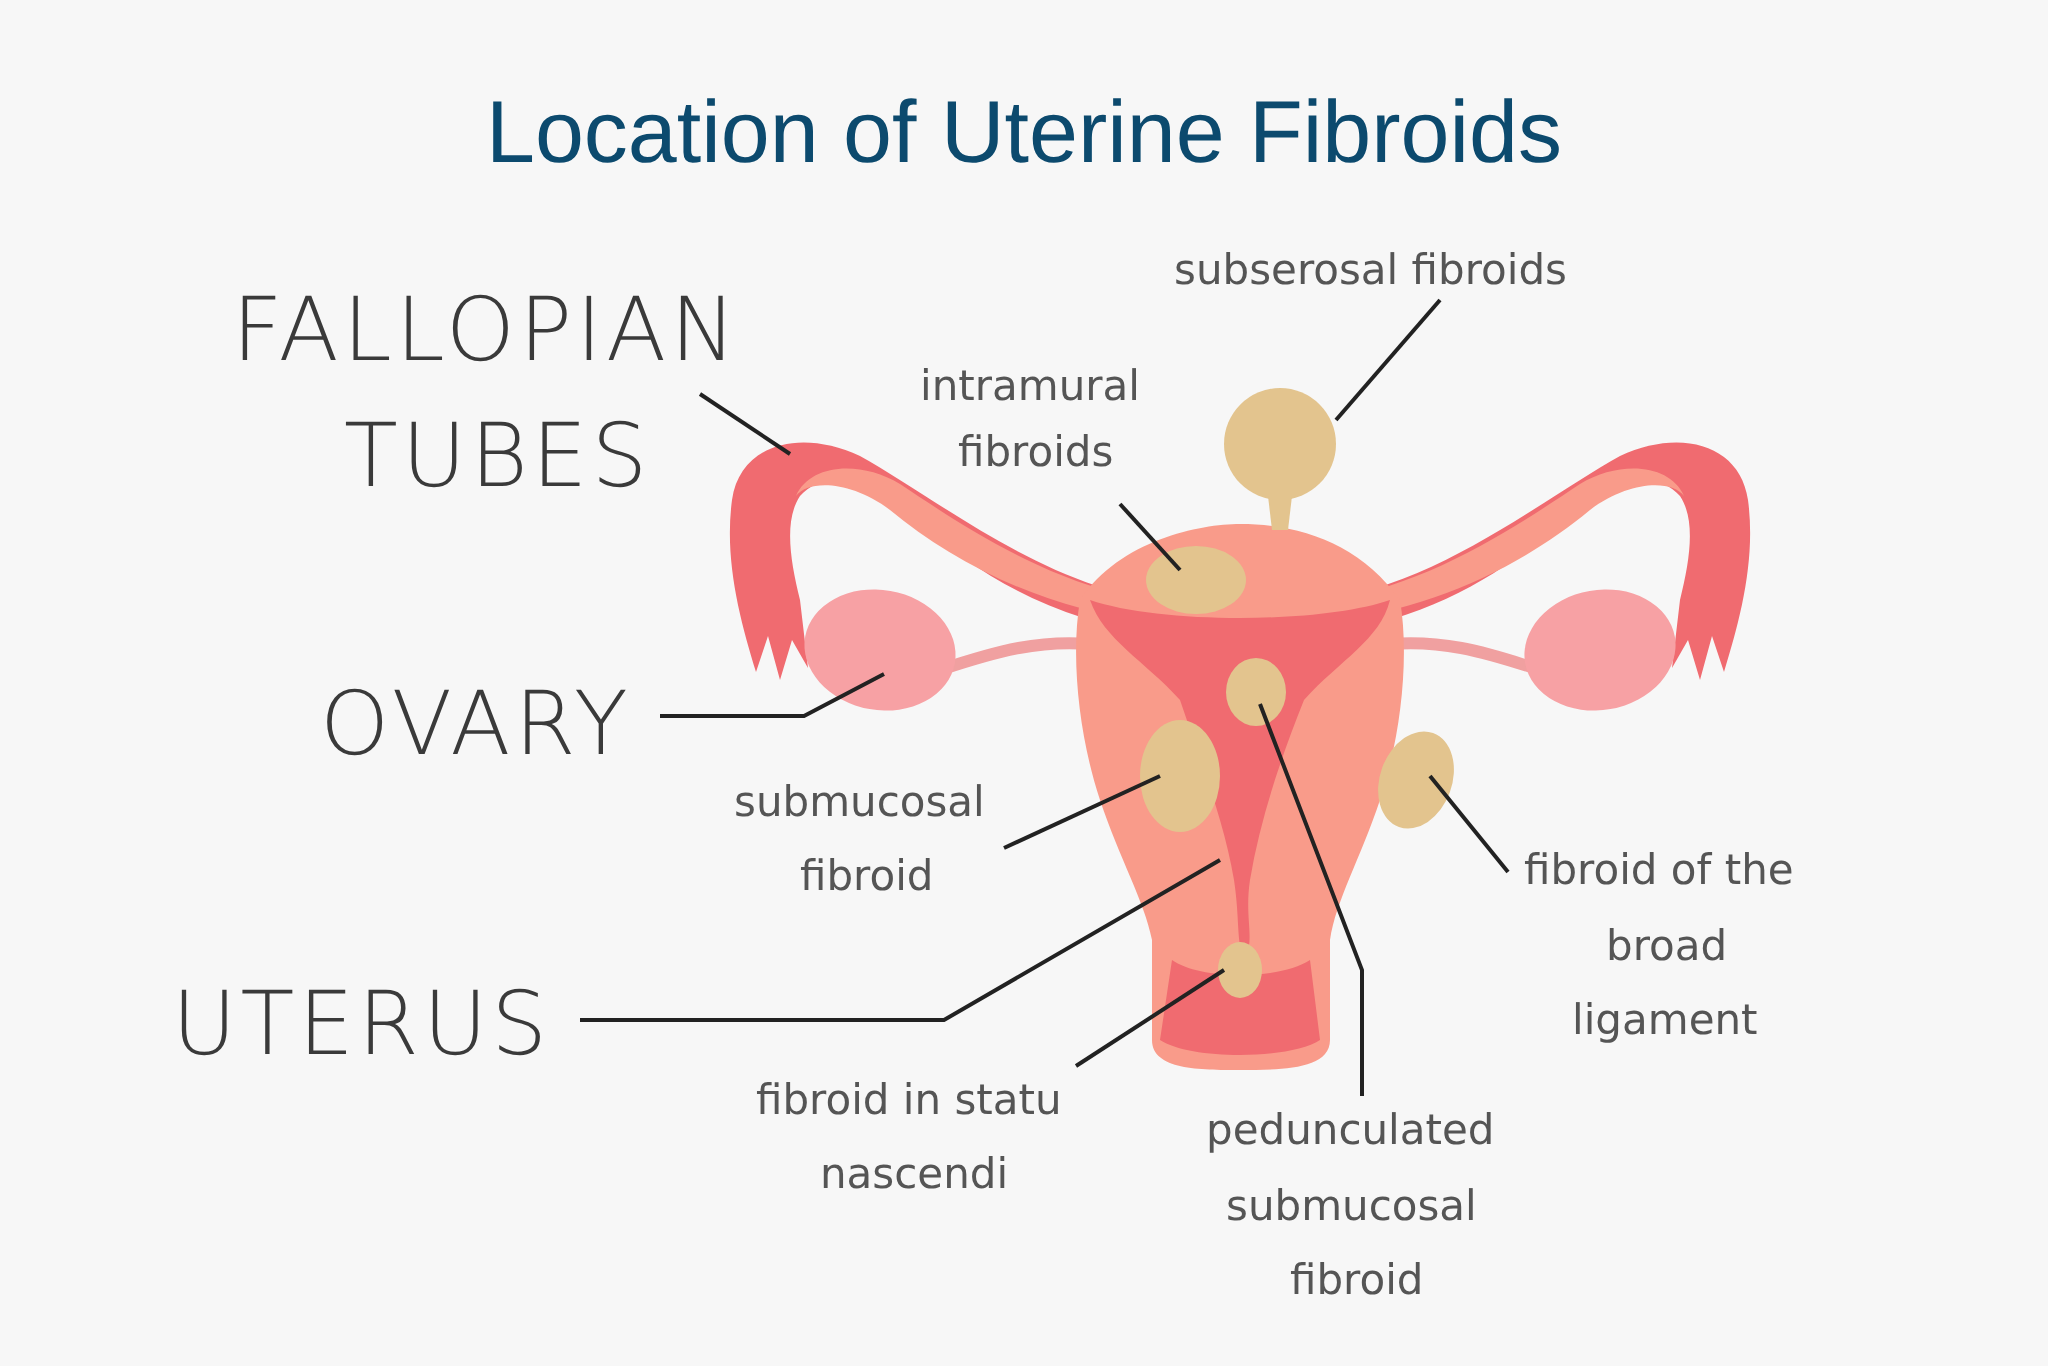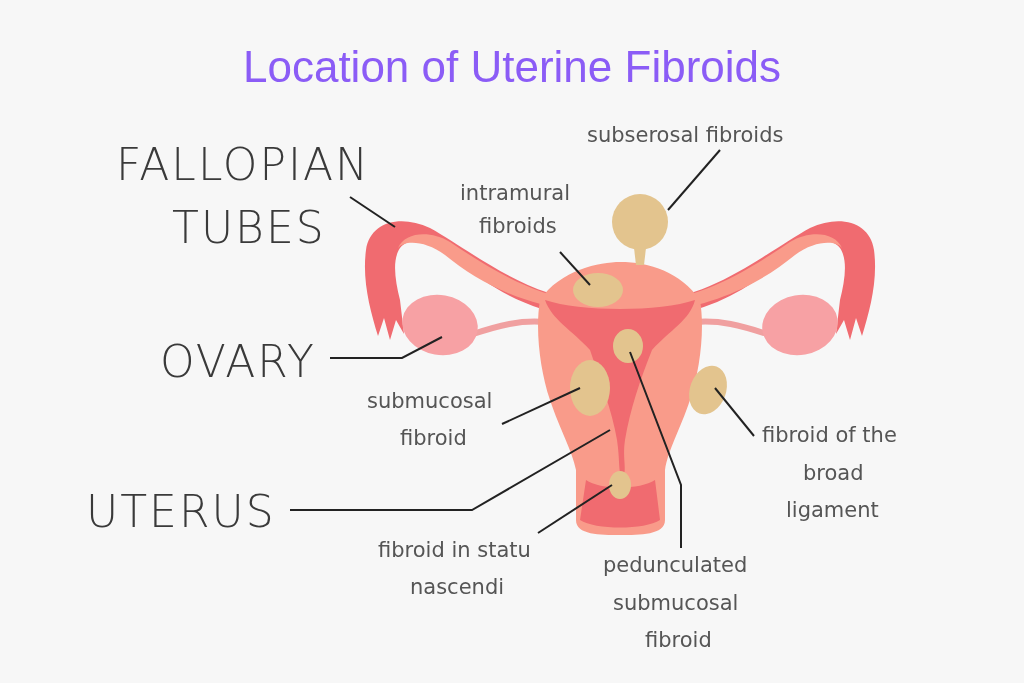--- a/index.html
+++ b/index.html
@@ -1,17 +1,17 @@
 <!DOCTYPE html>
 <html><head>
 <meta charset="utf-8">
 <style>
   html, body { margin: 0; padding: 0; }
   body { width: 1024px; height: 683px; background: #f7f7f7; overflow: hidden; position: relative; font-family: "Liberation Sans", sans-serif; }
-  .title { position: absolute; left: 0; width: 1024px; top: 42px; text-align: center; font-size: 44px; color: #8b5cf6; font-family: "Liberation Sans", sans-serif; letter-spacing: 0px; }
+  .title { position: absolute; left: 0; width: 1024px; top: 42px; text-align: center; font-size: 44px; color: #0c4a6e; font-family: "Liberation Sans", sans-serif; letter-spacing: 0px; }
   svg { position: absolute; left: 0; top: 0; }
   .big { font-family: "DejaVu Sans", sans-serif; font-size: 44px; fill: #3a3a3a; letter-spacing: 2px; font-weight: 300; }
   .small { font-family: "DejaVu Sans", sans-serif; font-size: 21px; fill: #555; }
   .leader { stroke: #222; stroke-width: 2; fill: none; }
 </style>
 </head>
 <body>
 
 <div class="title">Location of Uterine Fibroids</div>
 

